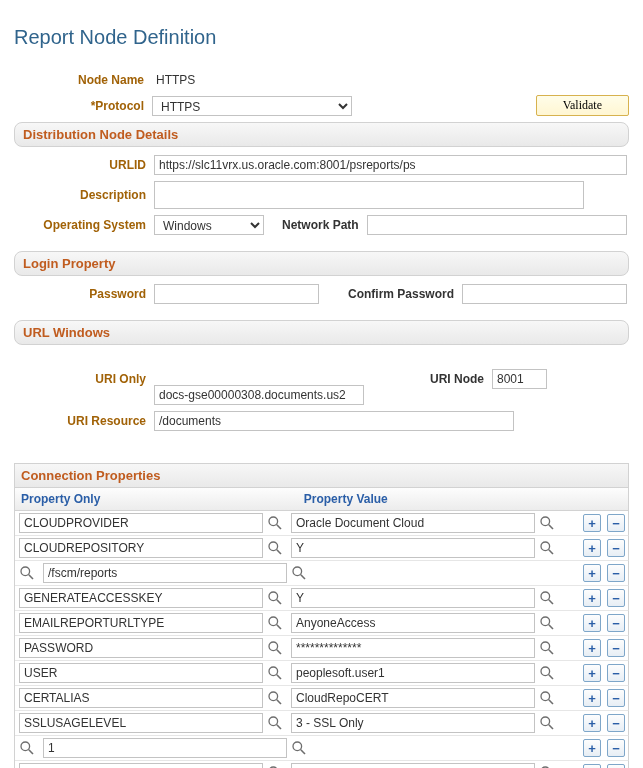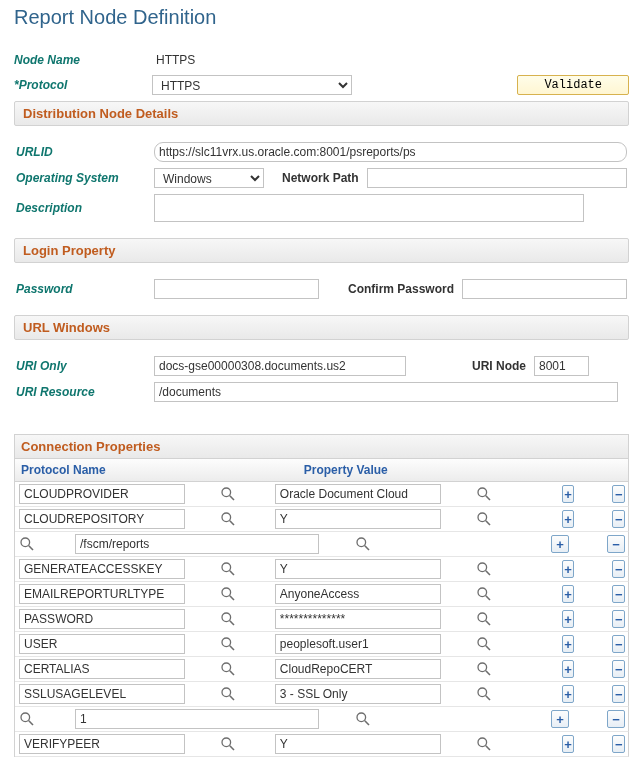--- a/index.html
+++ b/index.html
@@ -22,35 +22,34 @@
   }
   .page {
     width: 643px;
     padding: 6px 14px 20px 14px;
     box-sizing: border-box;
   }
   h1.page-title {
     font-size: 20px;
     font-weight: normal;
     color: var(--brand-blue);
-    margin: 0 0 22px 0;
+    margin: 20px 0 22px 0;
   }
   .row {
     display: flex;
     align-items: center;
     margin-bottom: 6px;
   }
   .label {
     width: 130px;
-    text-align: left;
+    text-align: right;
     padding-right: 8px;
-    color: #0f766e;
+    color: #a16207;
     font-weight: bold;
     flex-shrink: 0;
-    font-style: italic;
   }
   .label.std { font-weight: bold; }
   .value-static {
     padding: 2px 4px;
   }
   select, input[type="text"], textarea {
     font-family: inherit;
     font-size: 12px;
     border: 1px solid var(--border-grey);
     background: #fff;
@@ -62,49 +61,49 @@
   input[type="text"] { height: 20px; }
   textarea { height: 28px; resize: none; }
   .protocol-row select { width: 200px; }
   .btn-validate {
     background: linear-gradient(to bottom, #fffde9, var(--btn-yellow));
     border: 1px solid var(--btn-yellow-border);
     border-radius: 2px;
     padding: 2px 26px;
     font-size: 12px;
     cursor: pointer;
-    font-family: Liberation Mono, monospace;
+    font-family: Liberation Serif, serif;
   }
   .section-bar {
     background: linear-gradient(to bottom, var(--bar-bg-top), var(--bar-bg-bot));
     border: 1px solid #d2d2d2;
-    border-radius: 2px;
+    border-radius: 8px;
     padding: 4px 8px;
     color: var(--section-orange);
     font-weight: bold;
     font-size: 13px;
-    margin: 6px 0 16px 0;
+    margin: 6px 0 8px 0;
   }
   .section-body {
     padding: 0 2px 4px 2px;
   }
-  .urlid-input { width: 514px; border-radius: 9px; }
+  .urlid-input { width: 514px; }
   .desc-input  { width: 430px; }
   .os-select   { width: 110px; }
   .inline-label {
     font-weight: bold;
     padding: 0 8px 0 18px;
     white-space: nowrap;
   }
   .np-input { flex: 1; background: #f2f2f2; }
   .login-input { width: 170px; }
   .confirm-label { width: 165px; text-align: right; padding-right: 8px; font-weight: bold; }
-  .uri-host { width: 252px; }
+  .uri-host { width: 210px; margin-top: 32px; }
   .uri-port { width: 55px; }
-  .uri-res  { width: 464px; }
+  .uri-res  { width: 360px; }
 
   
   .grid-box {
     border-top: 1px solid #d2d2d2;
     border-left: 1px solid #d2d2d2;
     margin-top: 22px;
   }
   .grid-title {
     background: linear-gradient(to bottom, var(--bar-bg-top), var(--bar-bg-bot));
     border-right: 1px solid #d2d2d2;
@@ -132,21 +131,20 @@
   .col-value { width: 270px; }
   .col-lookupH { width: 26px; }
   .col-act    { width: 26px; }
   #grid-rows { }
   .grid-row {
     display: flex;
     align-items: center;
     border-bottom: 1px solid #e6e6e6;
     border-right: 1px solid #d2d2d2;
     padding: 2px 0;
-    gap: 32px;
   }
   .grid-row input.cell {
     width: 244px;
     margin-left: 4px;
   }
   .lookup-btn, .add-btn, .del-btn {
     width: 18px; height: 18px;
     display: inline-flex;
     align-items: center;
     justify-content: center;
@@ -188,31 +186,31 @@
     <button class="btn-validate">Validate</button>
   </div>
 
   <div class="section-bar">Distribution Node Details</div>
   <div class="section-body">
     <div class="row">
       <div class="label">URLID</div>
       <input type="text" class="urlid-input" value="https://slc11vrx.us.oracle.com:8001/psreports/ps" style="">
     </div>
     <div class="row">
+      <div class="label">Description</div>
+      <textarea class="desc-input" style=""></textarea>
+    </div>
+    <div class="row">
       <div class="label">Operating System</div>
       <select class="os-select">
         <option>Windows</option>
       </select>
       <div class="inline-label">Network Path</div>
       <input type="text" class="np-input" readonly="" value="" style="">
     </div>
-    <div class="row">
-      <div class="label">Description</div>
-      <textarea class="desc-input" style=""></textarea>
-    </div>
   </div>
 
   <div class="section-bar">Login Property</div>
   <div class="section-body">
     <div class="row">
       <div class="label">Password</div>
       <input type="text" class="login-input" value="" style="">
       <div class="confirm-label">Confirm Password</div>
       <input type="text" class="login-input" value="" style="">
     </div>
@@ -228,21 +226,21 @@
     </div>
     <div class="row">
       <div class="label">URI Resource</div>
       <input type="text" class="uri-res" value="/documents" style="">
     </div>
   </div>
 
   <div class="grid-box">
     <div class="grid-title">Connection Properties</div>
     <div class="grid-head">
-      <div class="col-link col-name">Protocol Name</div>
+      <div class="col-link col-name">Property Only</div>
       <div class="col-lookupH"></div>
       <div class="col-link col-value">Property Value</div>
       <div class="col-lookupH"></div>
       <div class="col-act"></div>
       <div class="col-act"></div>
     </div>
     <div id="grid-rows">
         <div class="grid-row">
           <input type="text" class="cell" value="CLOUDPROVIDER" style="">
           <span class="lookup-btn">

